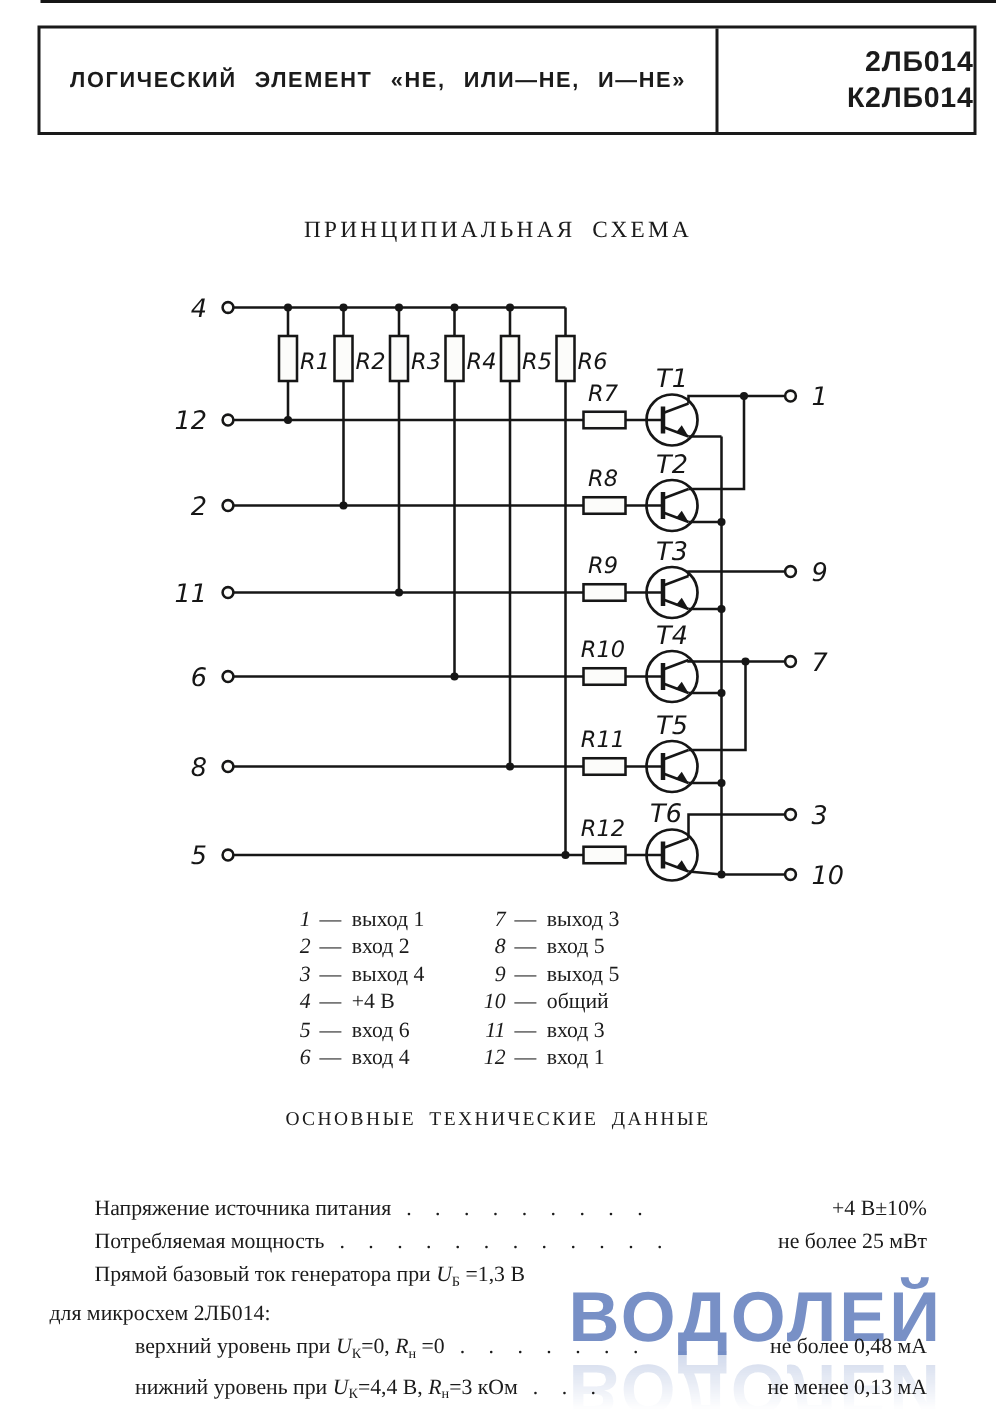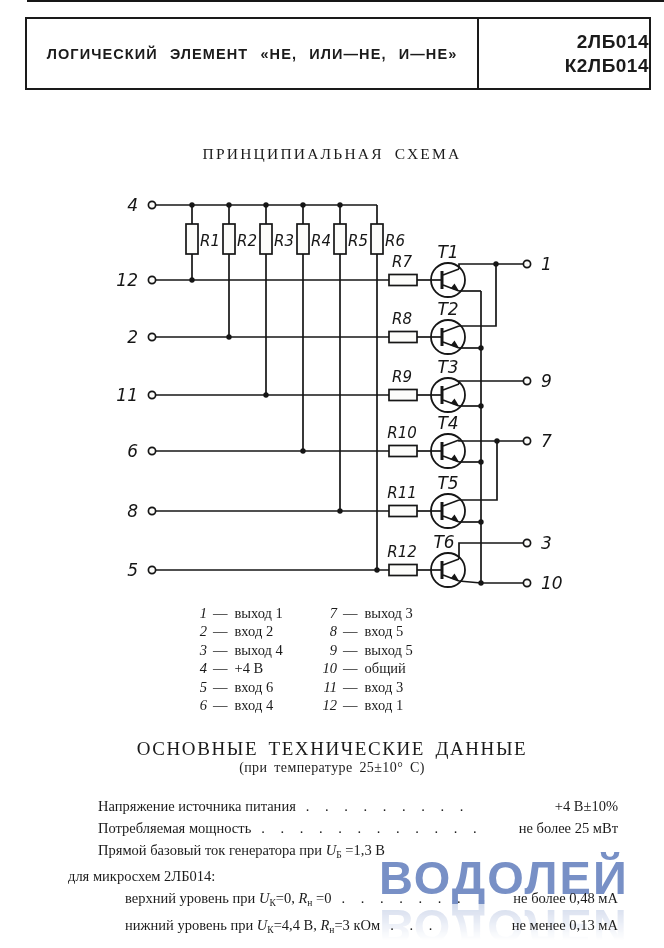--- a/index.html
+++ b/index.html
@@ -24,25 +24,25 @@
 
   
   .legend-col{z-index:2;font-size:14.5px;line-height:18.4px;}
   #legend-left{top:604px;left:183px;}
   #legend-right{top:604px;left:313px;}
   .legend-row{display:flex;white-space:nowrap;}
   .lnum{display:inline-block;width:24px;text-align:right;font-style:italic;}
   .ldash{display:inline-block;margin:0 7px 0 6px;}
 
   
-  #tech-title{top:738px;left:0;width:664px;text-align:center;font-size:19px;letter-spacing:1.6px;word-spacing:4px;z-index:2;}
+  #tech-title{top:738px;left:0;width:664px;text-align:center;font-size:13px;letter-spacing:1.6px;word-spacing:4px;z-index:2;}
   #tech-subtitle{top:760px;left:0;width:664px;text-align:center;font-size:14px;letter-spacing:.4px;word-spacing:3px;z-index:2;}
   #tech-rows{top:796px;left:33px;width:585px;z-index:2;font-size:14.5px;}
   .spec-row{display:flex;align-items:baseline;line-height:21.8px;white-space:nowrap;}
-  .spec-label{white-space:nowrap;margin-left:35px;}
+  .spec-label{white-space:nowrap;}
   .ind1{padding-left:30px;}
   .ind2{padding-left:57px;text-align:right;}
   .spec-dots{flex:1;overflow:hidden;margin-left:10px;letter-spacing:6px;}
   .spec-value{text-align:right;white-space:nowrap;}
   .ivar{font-style:italic;}
   .sub{font-size:9.5px;vertical-align:-3px;letter-spacing:0;}
 
   
   #watermark{top:850px;left:379px;z-index:1;font-family:"Liberation Sans","DejaVu Sans",sans-serif;
     font-weight:bold;font-size:47px;letter-spacing:2px;color:rgba(96,125,188,0.85);white-space:nowrap;}
@@ -268,21 +268,20 @@
         <span>вход 3</span>
       </div>
       <div class="legend-row">
         <span class="lnum">12</span>
         <span class="ldash">—</span>
         <span>вход 1</span>
       </div>
     </div>
 
   <div class="abs" id="tech-title">ОСНОВНЫЕ ТЕХНИЧЕСКИЕ ДАННЫЕ</div>
-  <div class="abs" id="tech-subtitle">(при температуре 25±10° С)</div>
   <div class="abs" id="tech-rows">
       <div class="spec-row">
         <span class="spec-label ind1"><span>Напряжение источника питания</span></span>
         <span class="spec-dots">. . . . . . . . .</span>
         <span class="spec-value">+4 В±10%</span>
       </div>
       <div class="spec-row">
         <span class="spec-label ind1"><span>Потребляемая мощность</span></span>
         <span class="spec-dots">. . . . . . . . . . . .</span>
         <span class="spec-value">не более 25 мВт</span>

